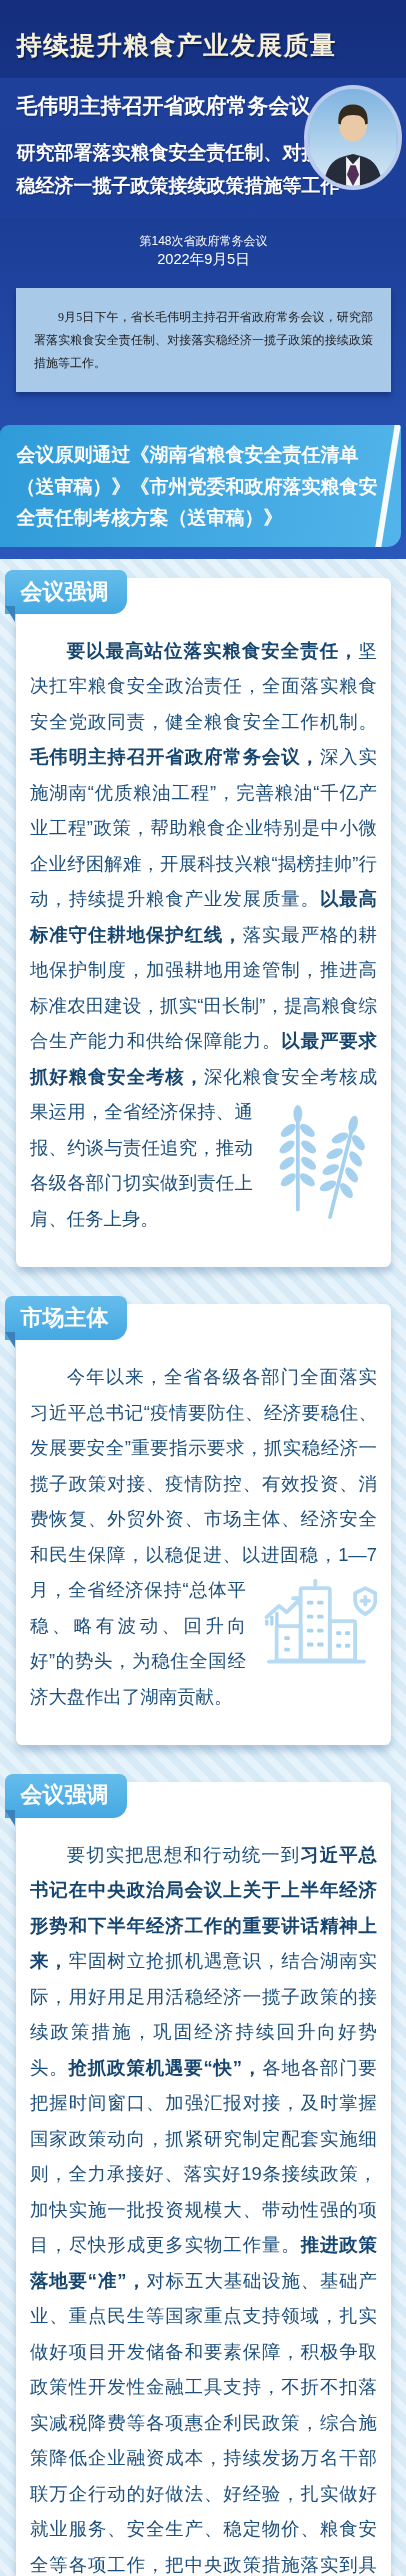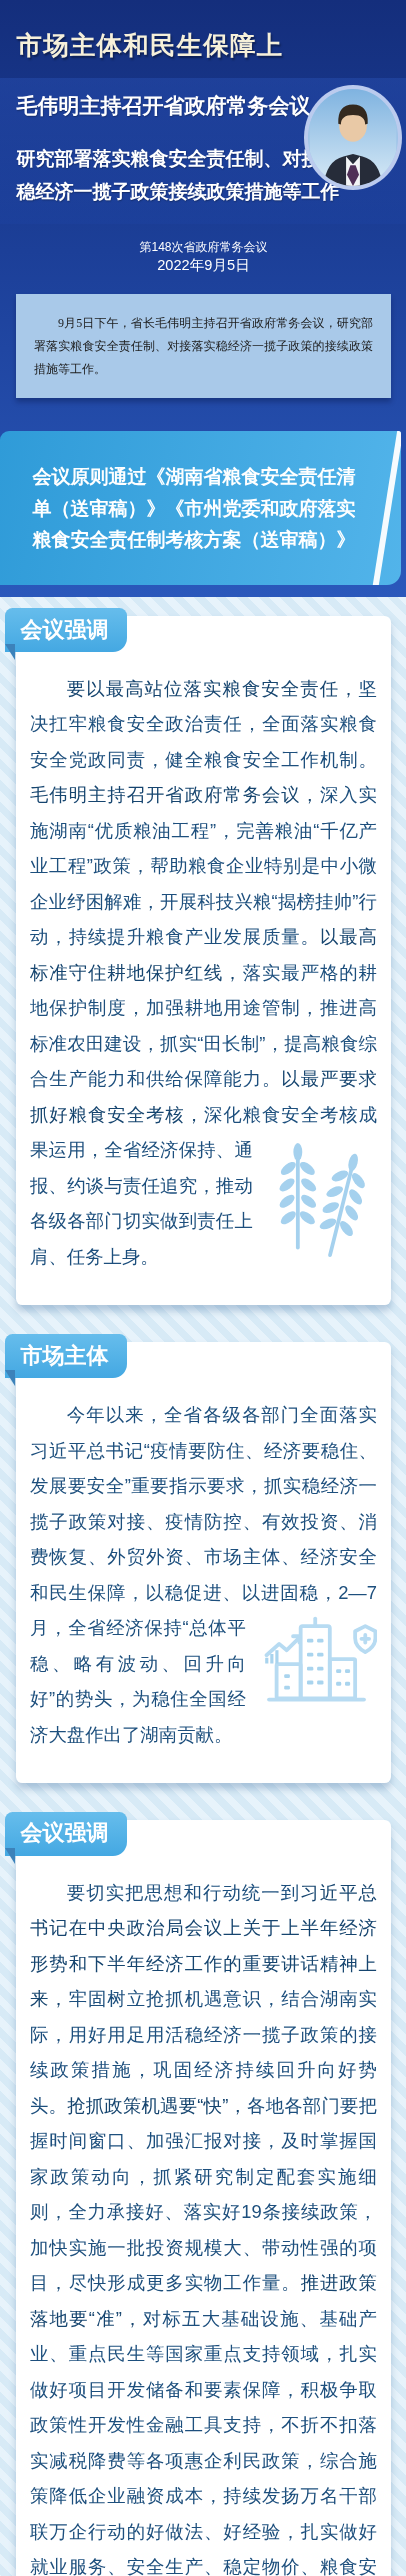--- a/index.html
+++ b/index.html
@@ -4,60 +4,60 @@
 <style>
   html,body{margin:0;padding:0;background:#fff;}
   .page{width:407px;overflow:hidden;font-family:"Liberation Sans",sans-serif;}
 
   
   .hero{background:linear-gradient(180deg,#142e7c 0%,#1c3f98 42%,#2a58bb 100%);padding-bottom:11.4px;}
   .hero-title{margin:0;padding:29px 0 0 16.5px;font-family:"Liberation Serif",serif;font-weight:bold;
     font-size:25.4px;letter-spacing:1.3px;color:#f6f0da;text-shadow:1.3px 1.9px 1.9px rgba(0,0,0,.38);}
   .hero-band{position:relative;margin-top:15.2px;background:linear-gradient(180deg,rgba(40,80,180,.45),rgba(30,70,170,.25));
     padding:14px 108px 15.2px 16.5px;}
-  .band-line1{font-size:21px;font-weight:bold;color:#fff;margin:0 0 23px;white-space:nowrap;text-shadow:0.6px 1.3px 1.3px rgba(0,0,0,.3);}
+  .band-line1{font-size:21px;font-weight:bold;color:#fff;margin:0 0 17px;white-space:nowrap;text-shadow:0.6px 1.3px 1.3px rgba(0,0,0,.3);}
   .band-line2{font-size:19px;font-weight:bold;color:#fff;line-height:1.72;margin:0;white-space:nowrap;text-shadow:0.6px 1.3px 1.3px rgba(0,0,0,.3);}
   .portrait{position:absolute;right:5.1px;top:6.4px;width:90px;height:97px;border-radius:50%;
     border:4.4px solid rgba(190,204,238,.9);overflow:hidden;background:#9fc4e8;}
   .portrait svg{display:block;width:100%;height:100%;}
   .meeting-no{margin-top:15.2px;text-align:center;color:#fff;font-size:12px;}
   .meeting-date{text-align:center;color:#fff;font-size:14.6px;}
 
   .summary-box{margin:19px 16px 0;background:#a9c9e9;padding:18px 18px;box-shadow:0 3.8px 5.1px rgba(0,10,50,.3);}
   .summary-box p{margin:0;font-family:"Liberation Serif",serif;font-size:12px;color:#1c1c1c;
     line-height:1.9;text-indent:2em;text-align:justify;}
 
   .banner{position:relative;margin-top:33px;margin-right:6.4px;overflow:hidden;
     background:linear-gradient(100deg,#2f9bd8,#52b4ea);border-radius:9px 2.5px 14px 0;
     padding:14px 21.6px 14px 16.5px;}
-  .banner p{margin:16px;color:#fff;font-weight:bold;font-size:19px;line-height:1.65;text-align:left;}
+  .banner p{margin:0;color:#fff;font-weight:bold;font-size:19px;line-height:1.65;text-align:left;}
   .banner-stripe{position:absolute;top:-14px;bottom:-14px;right:10.2px;width:5.7px;background:rgba(255,255,255,.95);
     transform:rotate(9deg);}
 
   
   .body-pattern{background:repeating-linear-gradient(45deg,#d7eaf6 0 7.6px,#e7f3fb 7.6px 15.2px);padding:19px 0 39px;}
   .card{position:relative;margin:0 16px 37px;background:#fff;border-radius:6.4px;
     box-shadow:0 5.1px 7.6px rgba(90,130,170,.38);padding:55px 14px 30.5px;}
   .card:last-child{margin-bottom:0;}
   .badge{position:absolute;left:-10.8px;top:-7.6px;background:linear-gradient(180deg,#66bdec,#44a8e2);
     color:#fff;font-weight:bold;font-size:22px;padding:6.4px 19px 7.6px 15.2px;border-radius:7.6px 7.6px 14px 0;}
   .badge-fold{position:absolute;left:-10.8px;top:28px;width:0;height:0;
     border-top:16.5px solid #3c82ba;border-left:10.8px solid transparent;}
   .card-text{margin:0;font-size:18.4px;color:#1d4f7d;line-height:1.93;text-align:justify;text-indent:2em;}
-  .card-text b{font-weight:normal;color:#16456f;}
+  .card-text b{font-weight:bold;color:#16456f;}
   .float-icon{float:right;margin:6.4px 0 5.1px 10.2px;text-indent:0;}
   .float-icon svg{display:block;}
 </style>
 </head>
 <body>
 
 <div class="page">
 
   <header class="hero">
-    <h1 class="hero-title">市场主体和民生保障上</h1>
+    <h1 class="hero-title">持续提升粮食产业发展质量</h1>
 
     <div class="hero-band">
       <p class="band-line1">毛伟明主持召开省政府常务会议</p>
       <p class="band-line2">研究部署落实粮食安全责任制、对接落实</p>
       <p class="band-line2">稳经济一揽子政策接续政策措施等工作</p>
 
       <div class="portrait">
         <svg viewBox="0 0 100 112">
           <defs>
             <linearGradient id="pg" x1="0" y1="0" x2="0" y2="1">
@@ -143,21 +143,21 @@
                   <rect x="44" y="110" width="9" height="6" rx="2"></rect>
                   <rect x="126" y="84" width="8" height="6" rx="2"></rect>
                   <rect x="140" y="84" width="8" height="6" rx="2"></rect>
                   <rect x="126" y="104" width="8" height="6" rx="2"></rect>
                   <rect x="140" y="104" width="8" height="6" rx="2"></rect>
                   <rect x="14" y="66" width="5" height="9"></rect>
                   <rect x="22" y="60" width="5" height="15"></rect>
                   <rect x="30" y="54" width="5" height="21"></rect>
                 </g>
               </svg>
-            </span><span>2—7月，全省经济保持“总体平稳、略有波动、回升向好”的势头，为稳住全国经济大盘作出了湖南贡献。</span></p>
+            </span><span>1—7月，全省经济保持“总体平稳、略有波动、回升向好”的势头，为稳住全国经济大盘作出了湖南贡献。</span></p>
         </section>
         <section class="card">
           <div class="badge">会议强调</div>
           <div class="badge-fold"></div>
           <p class="card-text"><span>要切实把思想和行动统一到</span><b>习近平总书记在中央政治局会议上关于上半年经济形势和下半年经济工作的重要讲话精神上来，</b><span>牢固树立抢抓机遇意识，结合湖南实际，用好用足用活稳经济一揽子政策的接续政策措施，巩固经济持续回升向好势头。</span><b>抢抓政策机遇要“快”，</b><span>各地各部门要把握时间窗口、加强汇报对接，及时掌握国家政策动向，抓紧研究制定配套实施细则，全力承接好、落实好19条接续政策，加快实施一批投资规模大、带动性强的项目，尽快形成更多实物工作量。</span><b>推进政策落地要“准”，</b><span>对标五大基础设施、基础产业、重点民生等国家重点支持领域，扎实做好项目开发储备和要素保障，积极争取政策性开发性金融工具支持，不折不扣落实减税降费等各项惠企利民政策，综合施策降低企业融资成本，持续发扬万名干部联万企行动的好做法、好经验，扎实做好就业服务、安全生产、稳定物价、粮食安全等各项工作，把中央政策措施落实到具体项目、市场主体和民生保障上。</span></p>
         </section>
       </div>
   </main>
 
 </div>

